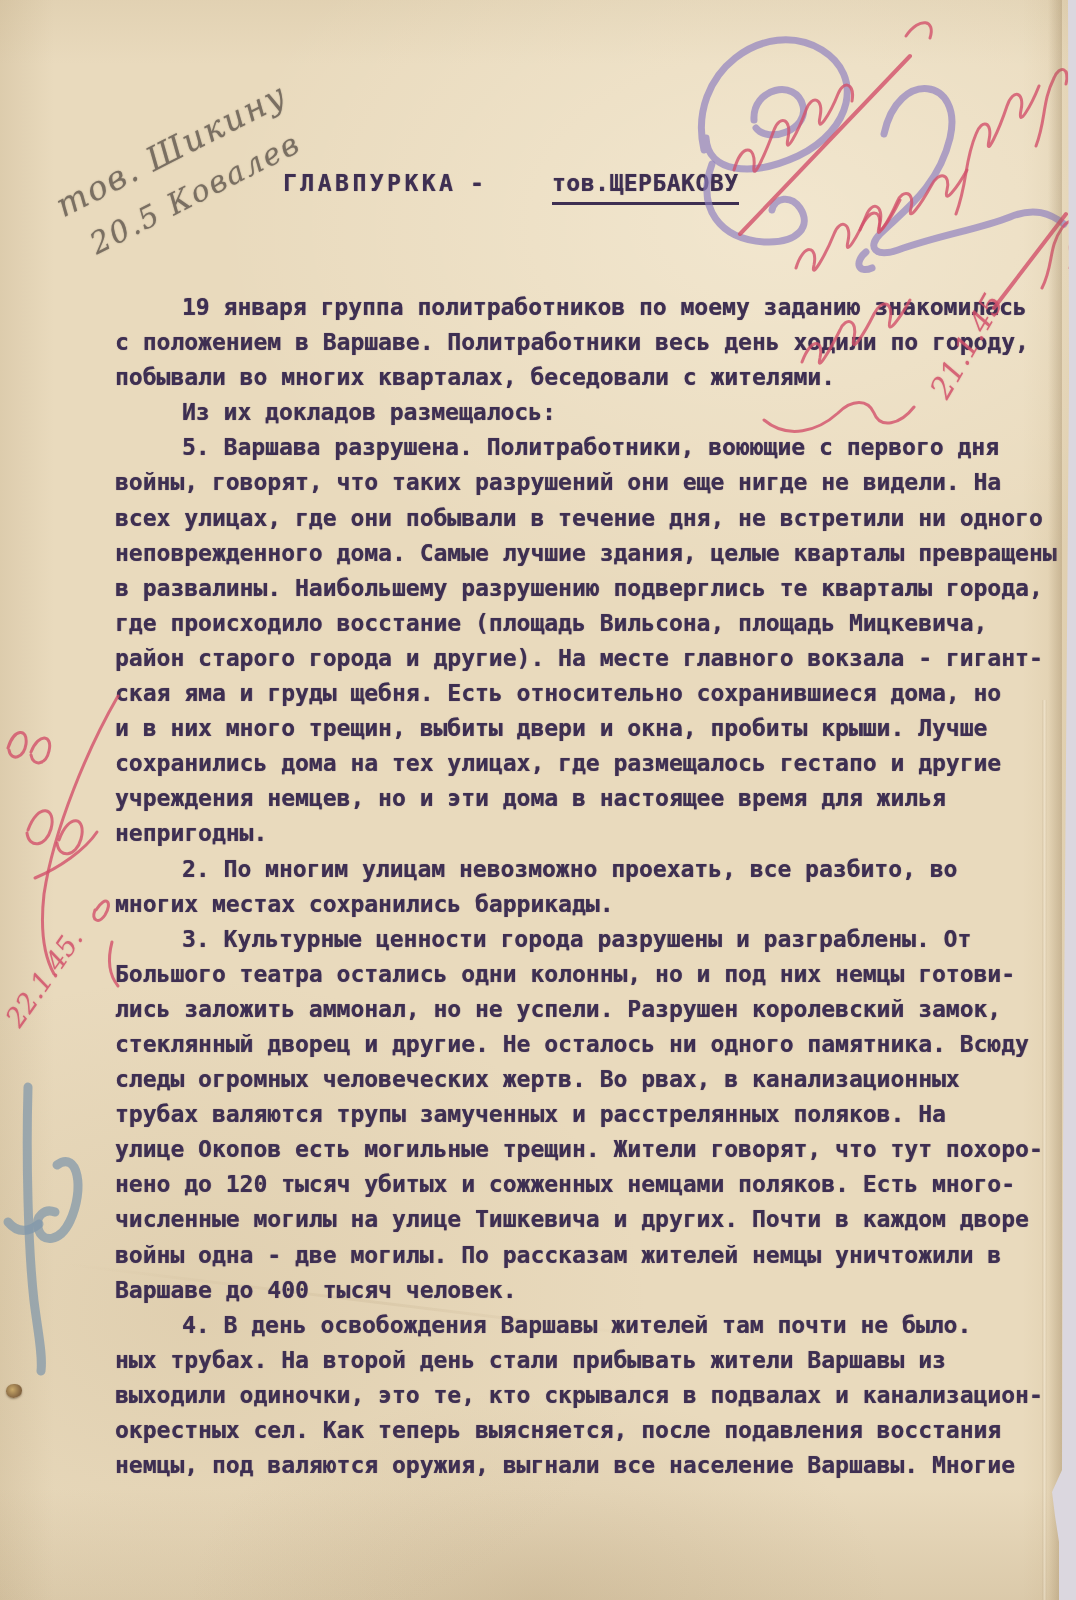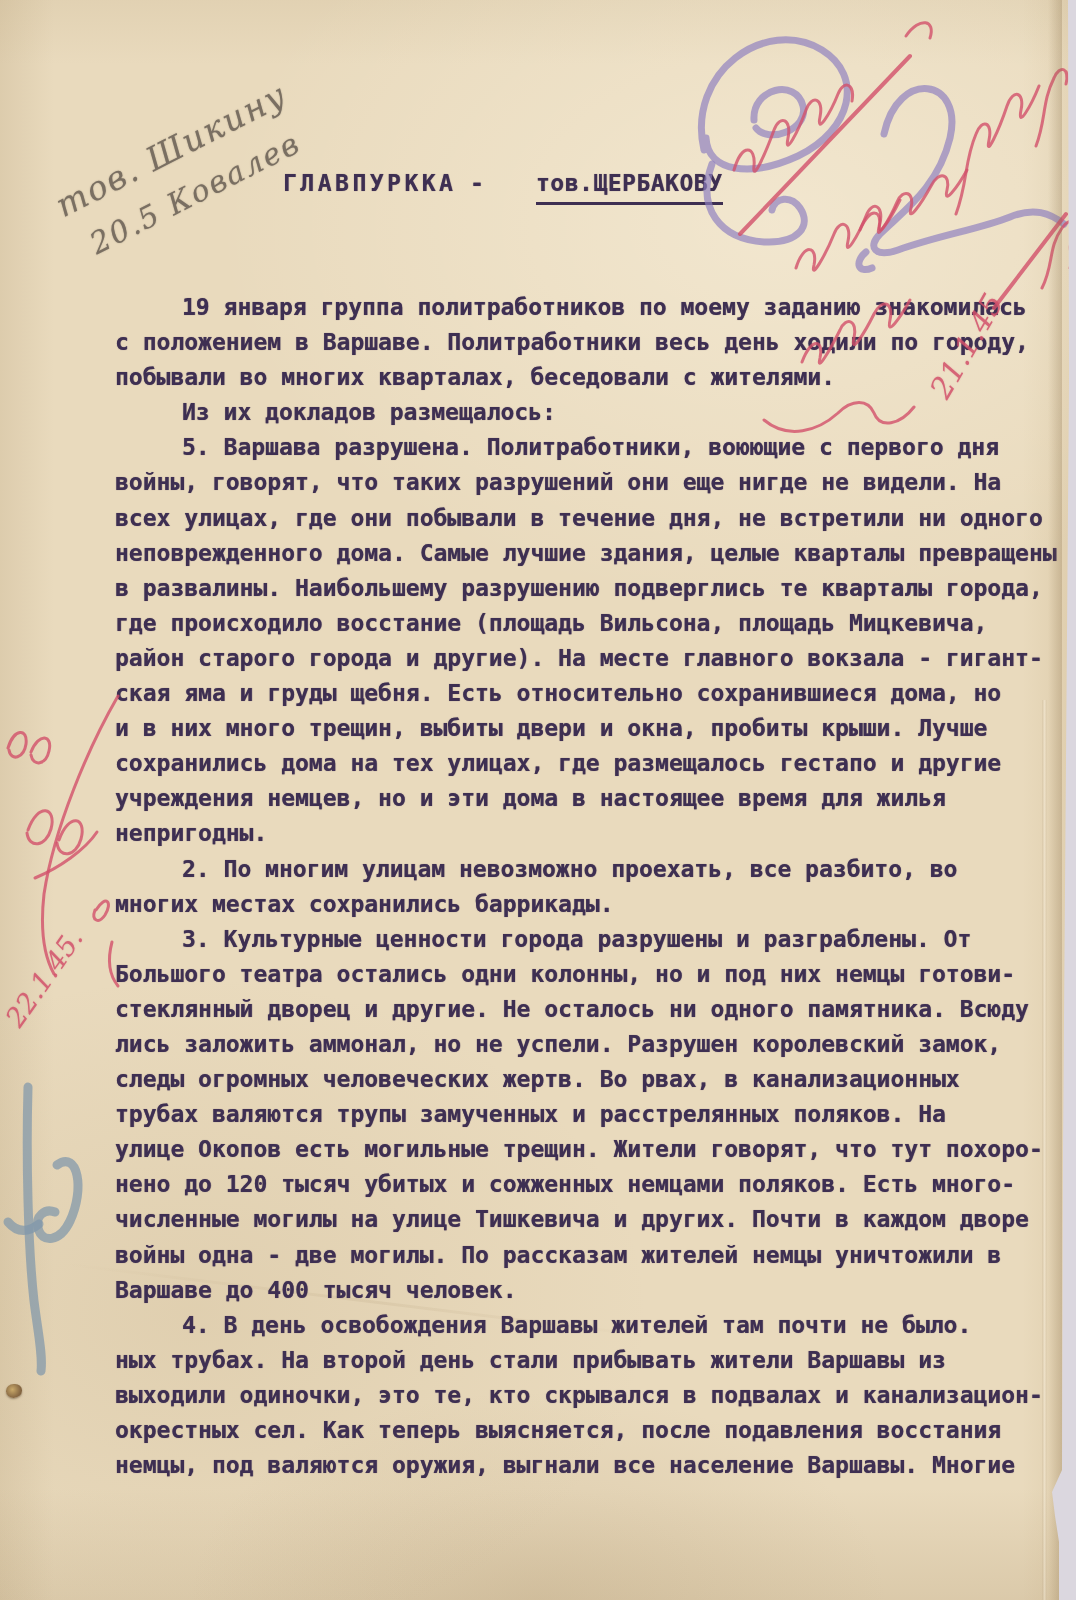--- a/index.html
+++ b/index.html
@@ -23,21 +23,21 @@
     text-shadow:0 0 1px rgba(62,47,82,.55), .4px .4px .6px rgba(62,47,82,.35);
   }
   .indent{padding-left:67px;}
   .header{position:absolute;top:170px;left:0;width:100%;height:46px;z-index:2;}
   .header span{
     position:absolute;font-size:23px;font-weight:700;color:var(--ink,#3e2f52);
     text-shadow:0 0 1px rgba(62,47,82,.55), .4px .4px .6px rgba(62,47,82,.35);white-space:nowrap;
   }
   .org{left:283px;letter-spacing:3.5px;}
   .dash{left:470px;}
-  .recipient{left:536px;letter-spacing:.5px;border-bottom:3px solid var(--ink,#3e2f52);padding-bottom:6px;}
+  .recipient{left:552px;letter-spacing:.5px;border-bottom:3px solid var(--ink,#3e2f52);padding-bottom:6px;}
   
   .hand{
     position:absolute;font-family:"DejaVu Serif","Liberation Serif",serif;font-style:italic;
     white-space:nowrap;z-index:4;transform-origin:left center;
   }
   .pencil{color:var(--graphite,#6b6156);opacity:.88;text-shadow:0 0 1.5px rgba(90,80,70,.5);}
   .redhand{color:var(--red,#d2506a);opacity:.85;text-shadow:0 0 1.5px rgba(210,80,106,.45);}
   .note1{left:58px;top:188px;font-size:33px;transform:rotate(-27deg);letter-spacing:2px;}
   .note2{left:92px;top:228px;font-size:30px;transform:rotate(-27deg);letter-spacing:2px;}
   .date21{left:938px;top:378px;font-size:30px;transform:rotate(-60deg);}
@@ -88,22 +88,22 @@
     <div class="line">район старого города и другие). На месте главного вокзала - гигант-</div>
     <div class="line">ская яма и груды щебня. Есть относительно сохранившиеся дома, но</div>
     <div class="line">и в них много трещин, выбиты двери и окна, пробиты крыши. Лучше</div>
     <div class="line">сохранились дома на тех улицах, где размещалось гестапо и другие</div>
     <div class="line">учреждения немцев, но и эти дома в настоящее время для жилья</div>
     <div class="line">непригодны.</div>
     <div class="line indent">2. По многим улицам невозможно проехать, все разбито, во</div>
     <div class="line">многих местах сохранились баррикады.</div>
     <div class="line indent">3. Культурные ценности города разрушены и разграблены. От</div>
     <div class="line">Большого театра остались одни колонны, но и под них немцы готови-</div>
+    <div class="line">лись заложить аммонал, но не успели. Разрушен королевский замок,</div>
     <div class="line">стеклянный дворец и другие. Не осталось ни одного памятника. Всюду</div>
-    <div class="line">лись заложить аммонал, но не успели. Разрушен королевский замок,</div>
     <div class="line">следы огромных человеческих жертв. Во рвах, в канализационных</div>
     <div class="line">трубах валяются трупы замученных и расстрелянных поляков. На</div>
     <div class="line">улице Окопов есть могильные трещин. Жители говорят, что тут похоро-</div>
     <div class="line">нено до 120 тысяч убитых и сожженных немцами поляков. Есть много-</div>
     <div class="line">численные могилы на улице Тишкевича и других. Почти в каждом дворе</div>
     <div class="line">войны одна - две могилы. По рассказам жителей немцы уничтожили в</div>
     <div class="line">Варшаве до 400 тысяч человек.</div>
     <div class="line indent">4. В день освобождения Варшавы жителей там почти не было.</div>
     <div class="line">ных трубах. На второй день стали прибывать жители Варшавы из</div>
     <div class="line">выходили одиночки, это те, кто скрывался в подвалах и канализацион-</div>

